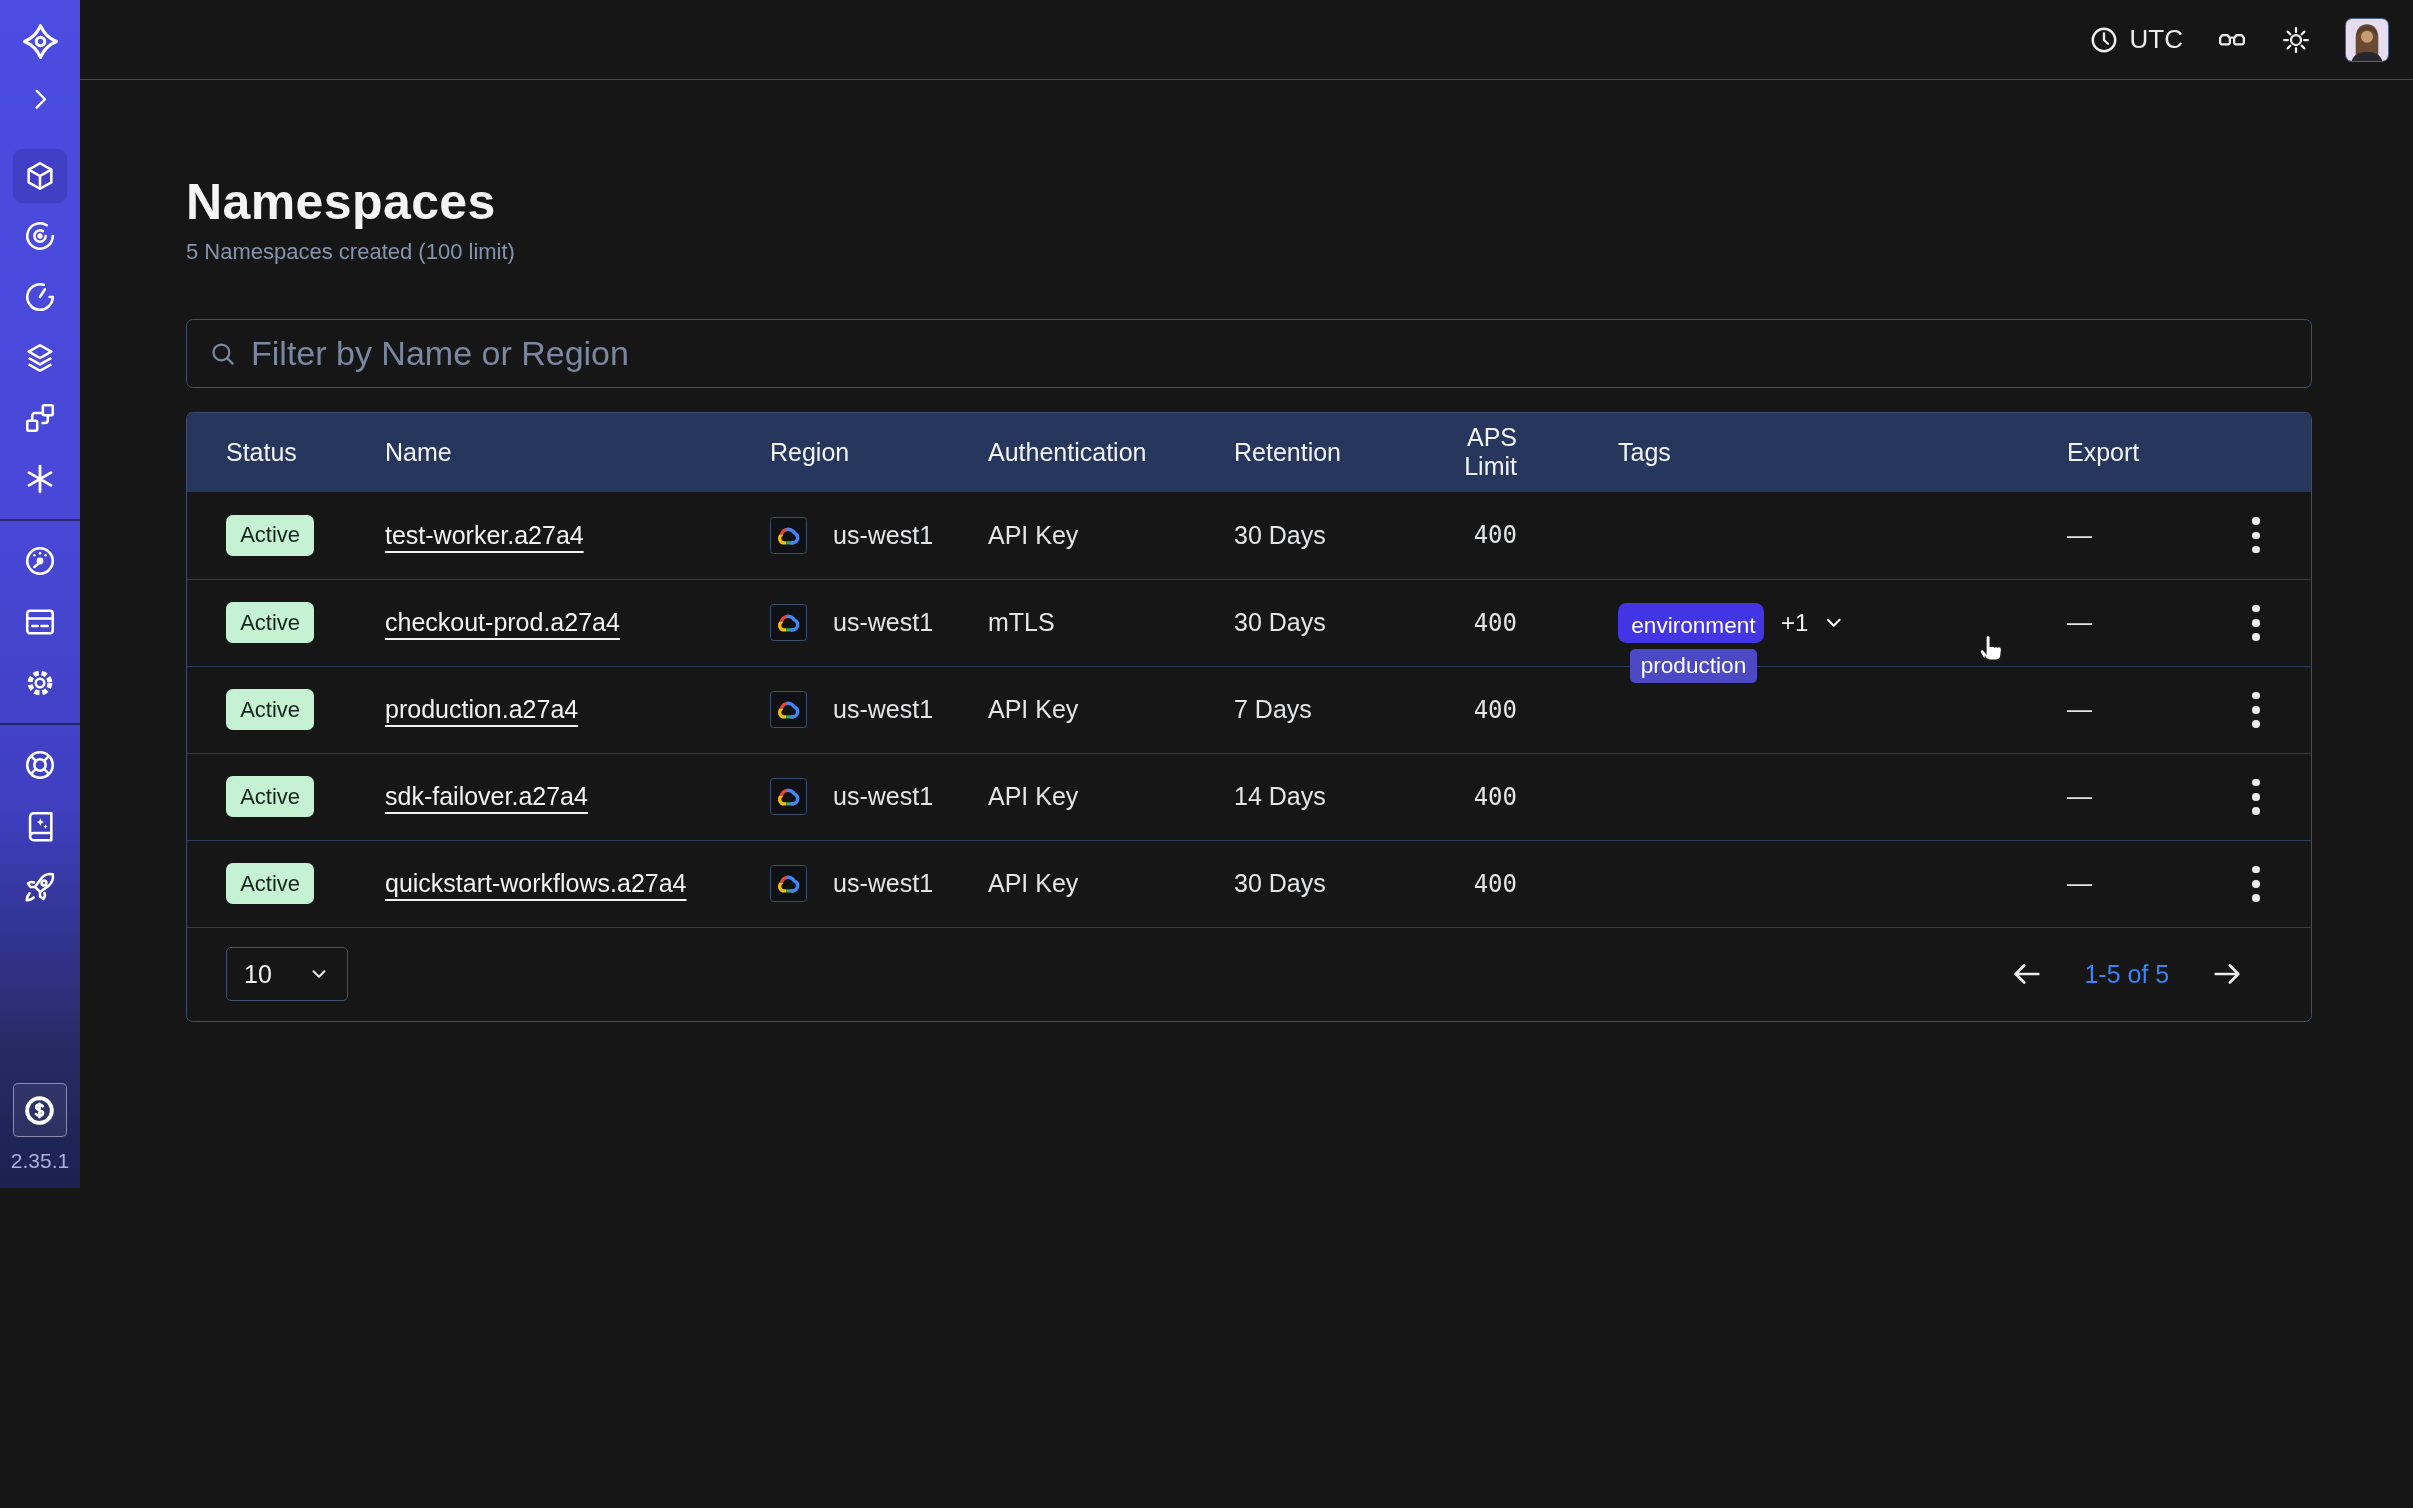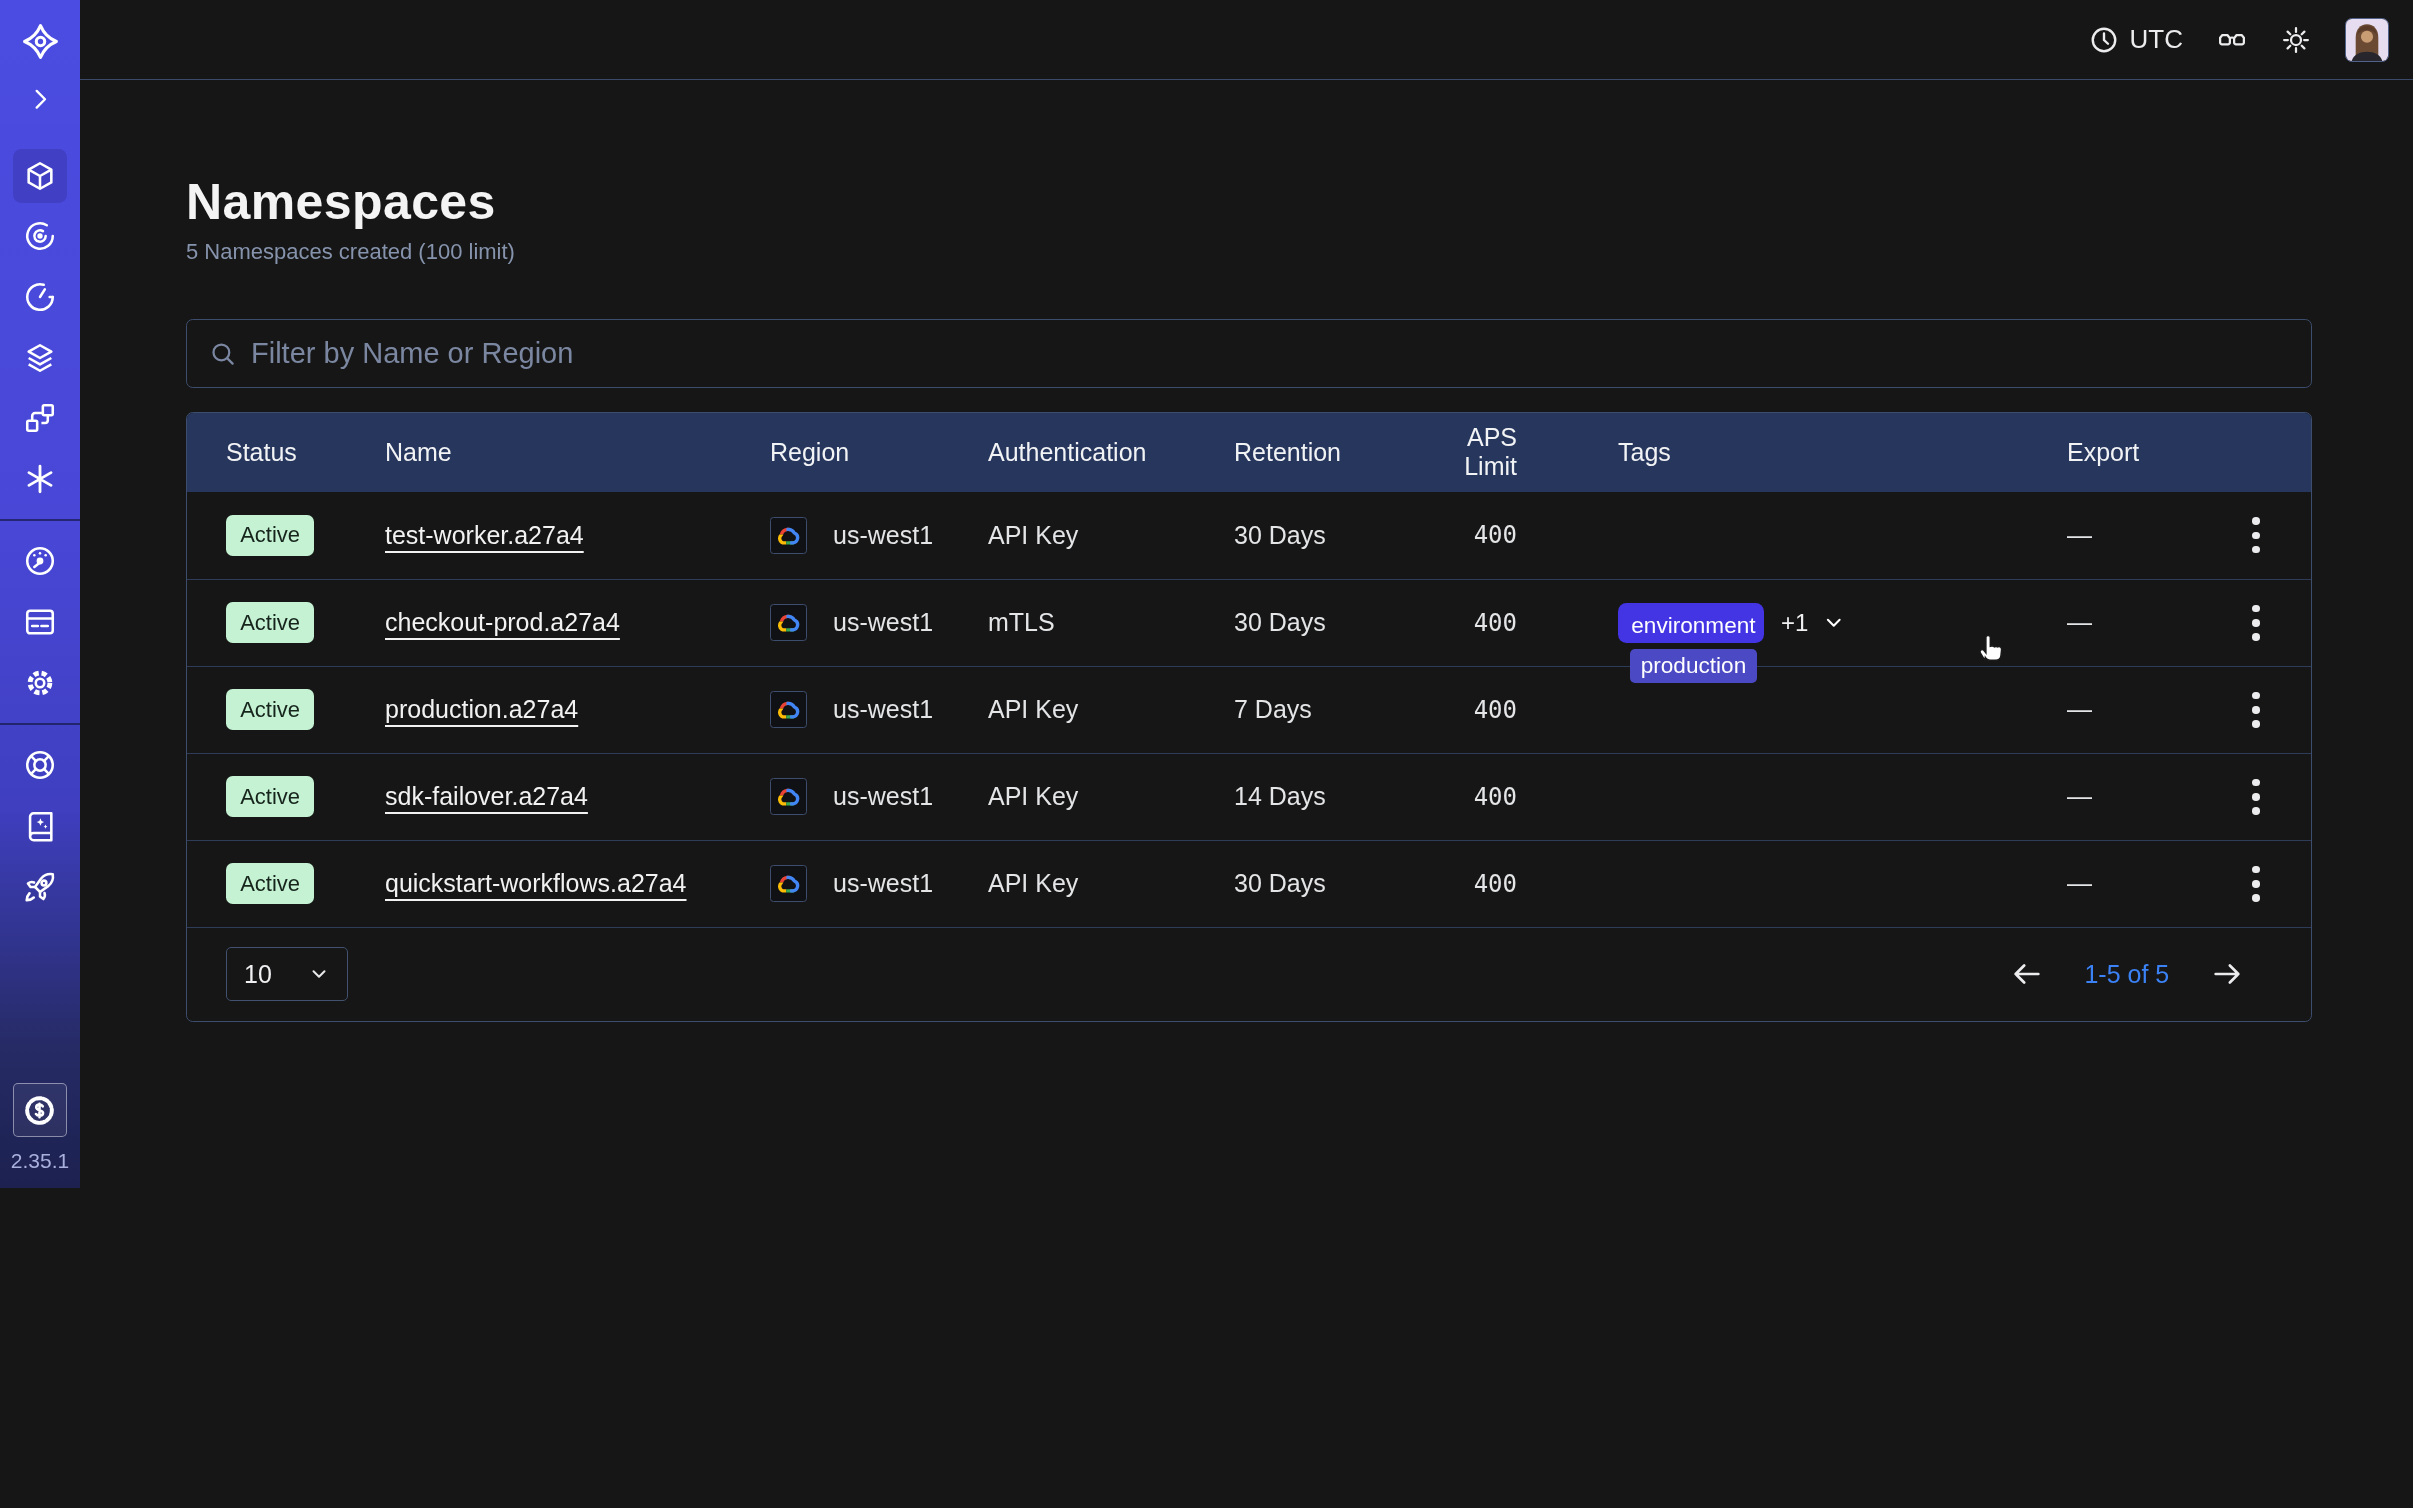--- a/index.html
+++ b/index.html
@@ -43,21 +43,21 @@
   .page-head { margin-top:93px; display:flex; justify-content:space-between; align-items:center; }
   .page-title { font-size:50px; font-weight:600; color:#f4f4f5; letter-spacing:0.4px; }
   .page-sub { margin-top:8.4px; font-size:22px; color:#8693ac; }
   .create-btn { margin-top:23.5px; height:60px; padding:0 32px; background:#4a50e8; color:#fff;
     font-size:26px; font-family:inherit; border:none; border-radius:5px; cursor:pointer; }
 
   .searchbar { margin-top:54px; height:69px; border:1.7px solid #3d4d6d; border-radius:6.7px;
     display:flex; align-items:center; padding:0 22px; gap:15px; background:#161616; }
   .searchbar svg { width:27px; height:27px; color:#7b87a1; flex:none; }
   .searchbar input { flex:1; background:transparent; border:none; outline:none; color:#e8e9eb;
-    font-size:29px; font-family:inherit; }
+    font-size:34px; font-family:inherit; }
   .searchbar input::placeholder { color:#7b87a1; }
 
   
   .table { margin-top:23.5px; border:1.7px solid #3d4d6d; border-radius:6.7px; overflow:hidden; }
   .gridrow { display:grid; grid-template-columns:198px 385px 218px 246px 191px 109px 533px 151px 1fr;
     align-items:center; }
   .thead { background:#26365c; height:79px; color:#f2f3f5; font-size:25px; font-weight:500; }
   .td, .th { padding-right:17px; }
   .c1 { padding-left:39px; }
   .c6 { text-align:right; }

